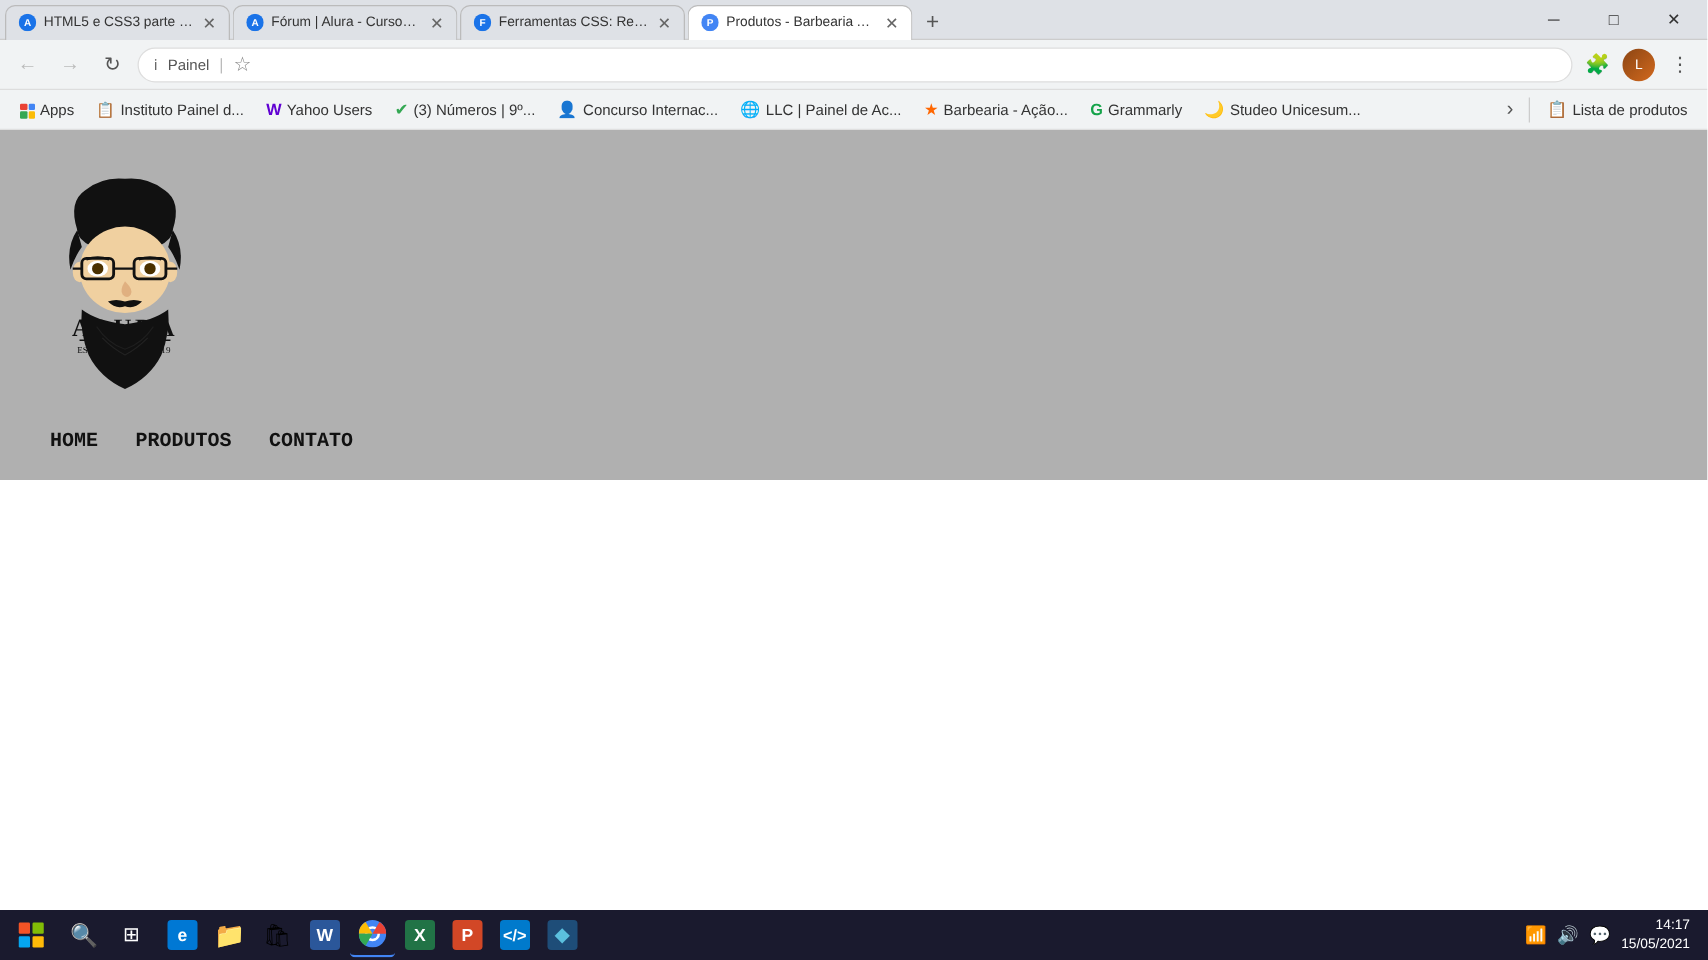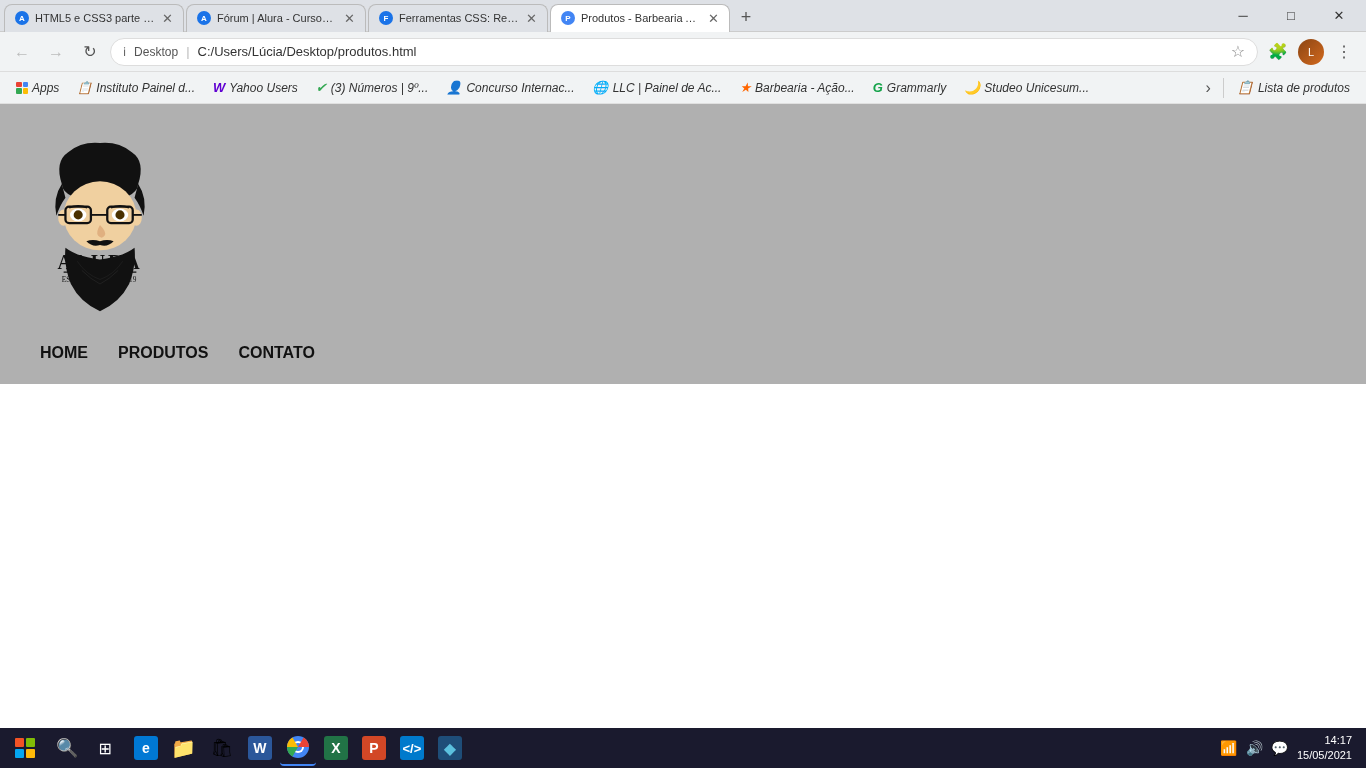--- a/index.html
+++ b/index.html
@@ -162,28 +162,27 @@
       background: #f1f3f4;
       display: flex;
       align-items: center;
       padding: 0 8px;
       gap: 2px;
       border-bottom: 1px solid #e0e0e0;
       font-size: 12px;
     }
     .bm-item {
       display: flex;
-      align-items: center;
+      align-items: flex-end;
       gap: 4px;
       padding: 3px 8px;
       border-radius: 4px;
       cursor: pointer;
       color: #333;
       white-space: nowrap;
-      font-style: italic;
     }
     .bm-icon-grid {
       display: grid;
       grid-template-columns: 1fr 1fr;
       grid-template-rows: 1fr 1fr;
       gap: 1px;
       width: 12px;
       height: 12px;
     }
     .bm-icon-grid span {
@@ -234,21 +233,21 @@
       height: 200px;
     }
     .webpage-nav {
       padding: 10px 0 12px 0;
       display: flex;
       gap: 30px;
     }
     .nav-link {
       font-weight: bold;
       font-size: 16px;
-      font-family: Liberation Sans, sans-serif;
+      font-family: Liberation Mono, monospace;
       color: #111;
       text-decoration: none;
       cursor: pointer;
     }
 
     
     .taskbar {
       position: fixed;
       bottom: 0;
       left: 0;
@@ -403,23 +402,22 @@
     </div>
   </div>
 </div>
 
 <div class="address-bar-row">
   <div class="nav-btn disabled">←</div>
   <div class="nav-btn disabled">→</div>
   <div class="nav-btn">↻</div>
   <div class="address-box">
     <span class="address-lock">ℹ</span>
-    <span class="address-arquivo">Desktop</span>
+    <span class="address-arquivo">Painel</span>
     <span class="address-sep">|</span>
-    <span class="address-url">C:/Users/Lúcia/Desktop/produtos.html</span>
     <span class="address-star">☆</span>
   </div>
   <div class="address-right-icons">
     <div class="addr-icon">🧩</div>
     <div class="profile-avatar">L</div>
     <div class="addr-icon">⋮</div>
   </div>
 </div>
 
 <div class="bookmarks-bar">

